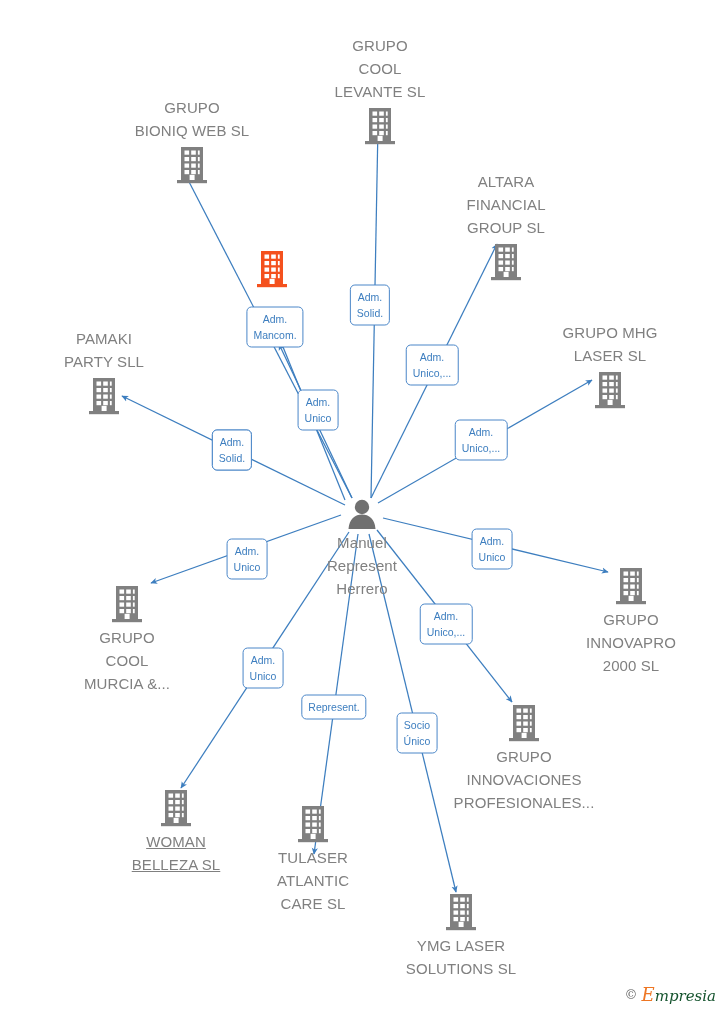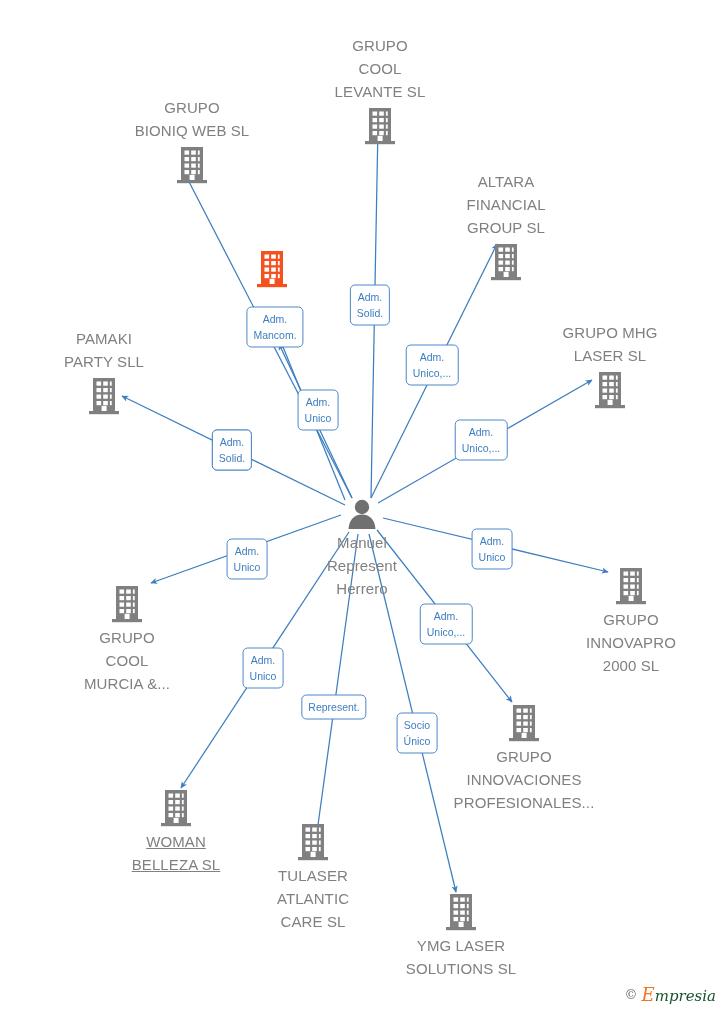--- a/index.html
+++ b/index.html
@@ -336,21 +336,21 @@
               <rect x="22.9" y="18.5" width="1.8" height="4.2"></rect>
               <rect x="9.5" y="25" width="4.6" height="4.2"></rect>
               <rect x="16.2" y="25" width="4.6" height="4.2"></rect>
               <rect x="22.9" y="25" width="1.8" height="4.2"></rect>
               <rect x="14.6" y="29.8" width="5" height="5.2"></rect>
             </g>
           </svg></span>
         <div class="label">WOMAN
 BELLEZA SL</div>
       </div>
-      <div class="node label-below" style="left: 313px; top: 822px;">
+      <div class="node label-below" style="left: 313px; top: 804px;">
         <span class="glyph"><svg width="34" height="40" viewBox="0 0 34 40" xmlns="http://www.w3.org/2000/svg">
             <rect x="6" y="2" width="22" height="33" fill="#808080"></rect>
             <rect x="2" y="35" width="30" height="3.2" fill="#808080"></rect>
             <g fill="#ffffff">
               <rect x="9.5" y="5.5" width="4.6" height="4.2"></rect>
               <rect x="16.2" y="5.5" width="4.6" height="4.2"></rect>
               <rect x="22.9" y="5.5" width="1.8" height="4.2"></rect>
               <rect x="9.5" y="12" width="4.6" height="4.2"></rect>
               <rect x="16.2" y="12" width="4.6" height="4.2"></rect>
               <rect x="22.9" y="12" width="1.8" height="4.2"></rect>

